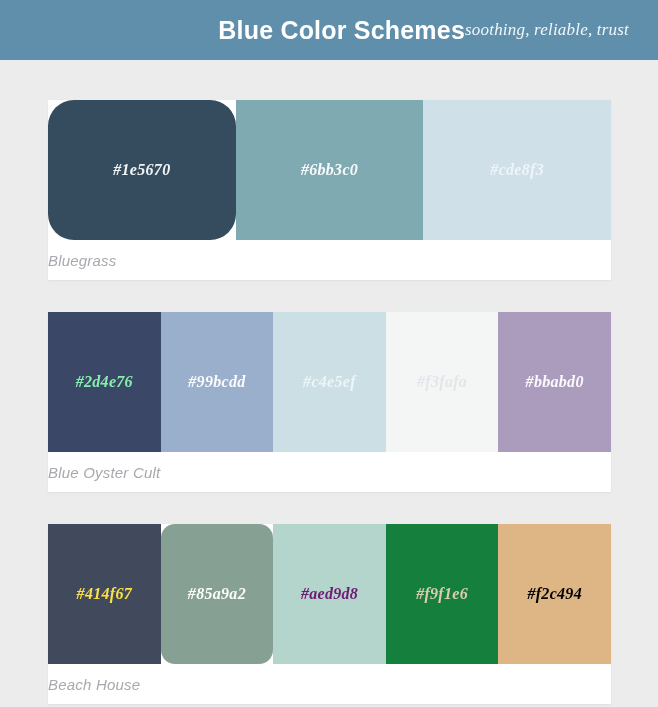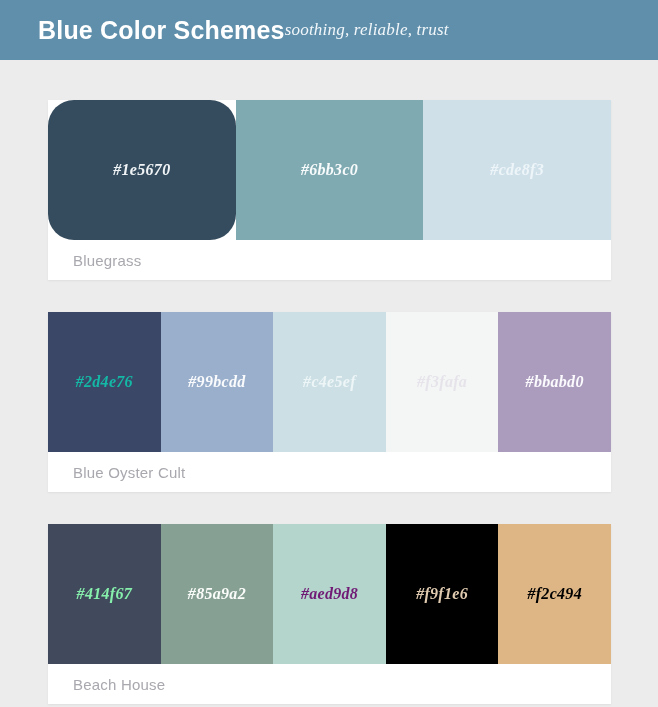--- a/index.html
+++ b/index.html
@@ -21,21 +21,21 @@
     background: #ececec;
     box-sizing: border-box;
   }
 
   
   .header {
     height: 60px;
     background: #5f8fab;
     display: flex;
     align-items: center;
-    justify-content: flex-start;
+    justify-content: flex-end;
     padding: 0 29px 0 38px;
     box-sizing: border-box;
   }
   .header-title {
     color: #ffffff;
     font-size: 25px;
     font-weight: bold;
     letter-spacing: 0.2px;
     line-height: 1;
     white-space: nowrap;
@@ -77,22 +77,22 @@
     font-weight: bold;
     font-size: 16px;
     letter-spacing: 0.3px;
     white-space: nowrap;
   }
   .name-strip {
     height: 40px;
     background: #ffffff;
     display: flex;
     align-items: center;
-    padding-left: 25px;
     box-sizing: border-box;
+    font-style: italic;
   }
   .palette-name {
     color: #a8a8ae;
     font-size: 15px;
     font-weight: normal;
     letter-spacing: 0.2px;
     white-space: nowrap;
   }
 </style>
 </head>
@@ -119,21 +119,21 @@
           <span class="swatch-label">#cde8f3</span>
         </div>
       </div>
       <div class="name-strip" style="background-color: rgb(255, 255, 255);">
         <span class="palette-name">Bluegrass</span>
       </div>
     </div>
 
     <div class="palette-card" style="background-color: rgb(255, 255, 255);">
       <div class="swatch-row">
-        <div class="swatch" style="background-color: rgb(58, 71, 102); color: #14b8a6; justify-content: center;">
+        <div class="swatch" style="background-color: rgb(58, 71, 102); color: #86efac; justify-content: center;">
           <span class="swatch-label">#2d4e76</span>
         </div>
         <div class="swatch" style="background-color: rgb(154, 175, 203); color: rgb(250, 251, 253);">
           <span class="swatch-label">#99bcdd</span>
         </div>
         <div class="swatch" style="background-color: rgb(203, 223, 228); color: rgb(237, 245, 247);">
           <span class="swatch-label">#c4e5ef</span>
         </div>
         <div class="swatch" style="background-color: rgb(244, 246, 246); color: rgb(230, 228, 234);">
           <span class="swatch-label">#f3fafa</span>
@@ -142,30 +142,30 @@
           <span class="swatch-label">#bbabd0</span>
         </div>
       </div>
       <div class="name-strip" style="background-color: rgb(255, 255, 255);">
         <span class="palette-name">Blue Oyster Cult</span>
       </div>
     </div>
 
     <div class="palette-card" style="background-color: rgb(255, 255, 255);">
       <div class="swatch-row">
-        <div class="swatch" style="background-color: rgb(65, 74, 92); color: #86efac;">
+        <div class="swatch" style="background-color: rgb(65, 74, 92); color: #fde047;">
           <span class="swatch-label">#414f67</span>
         </div>
-        <div class="swatch" style="background-color: rgb(135, 160, 148); color: rgb(250, 252, 250);">
+        <div class="swatch" style="background-color: rgb(135, 160, 148); color: rgb(250, 252, 250); border-radius: 14px;">
           <span class="swatch-label">#85a9a2</span>
         </div>
         <div class="swatch" style="background-color: rgb(180, 213, 203); color: #701a75;">
           <span class="swatch-label">#aed9d8</span>
         </div>
-        <div class="swatch" style="background-color: #000000; color: rgb(224, 203, 176);">
+        <div class="swatch" style="background-color: #15803d; color: rgb(224, 203, 176);">
           <span class="swatch-label">#f9f1e6</span>
         </div>
         <div class="swatch" style="background-color: rgb(222, 181, 132); color: #000000;">
           <span class="swatch-label">#f2c494</span>
         </div>
       </div>
       <div class="name-strip" style="background-color: rgb(255, 255, 255);">
         <span class="palette-name">Beach House</span>
       </div>
     </div>

